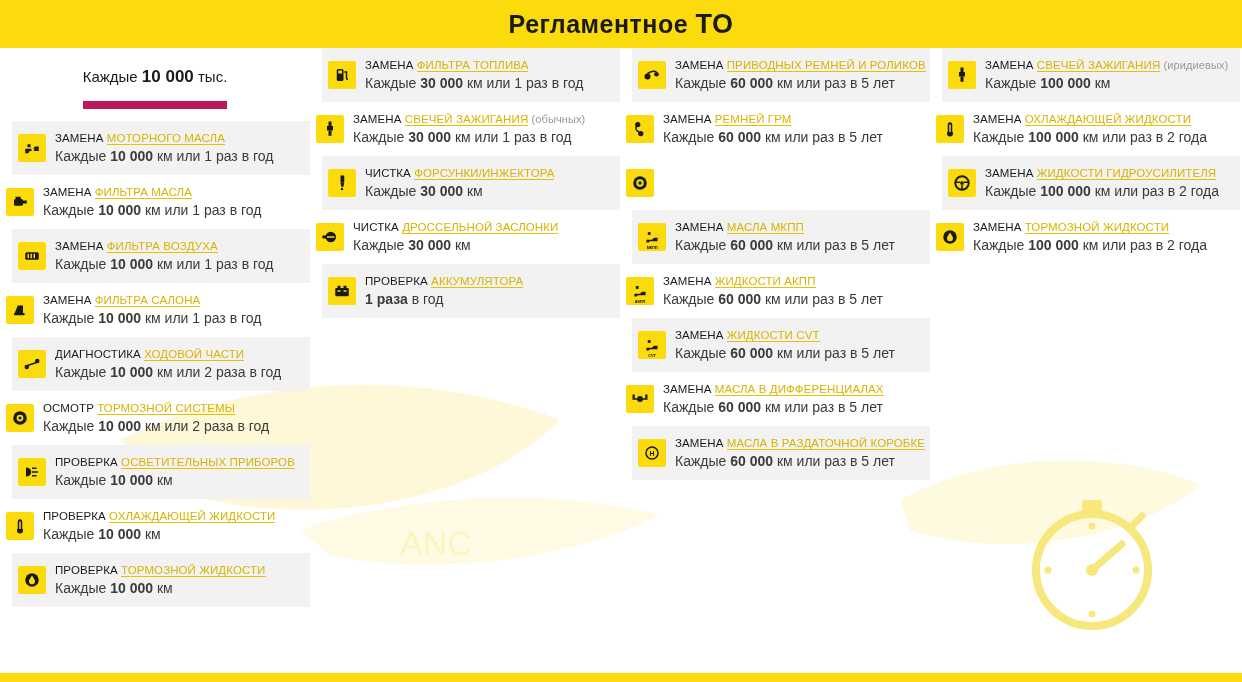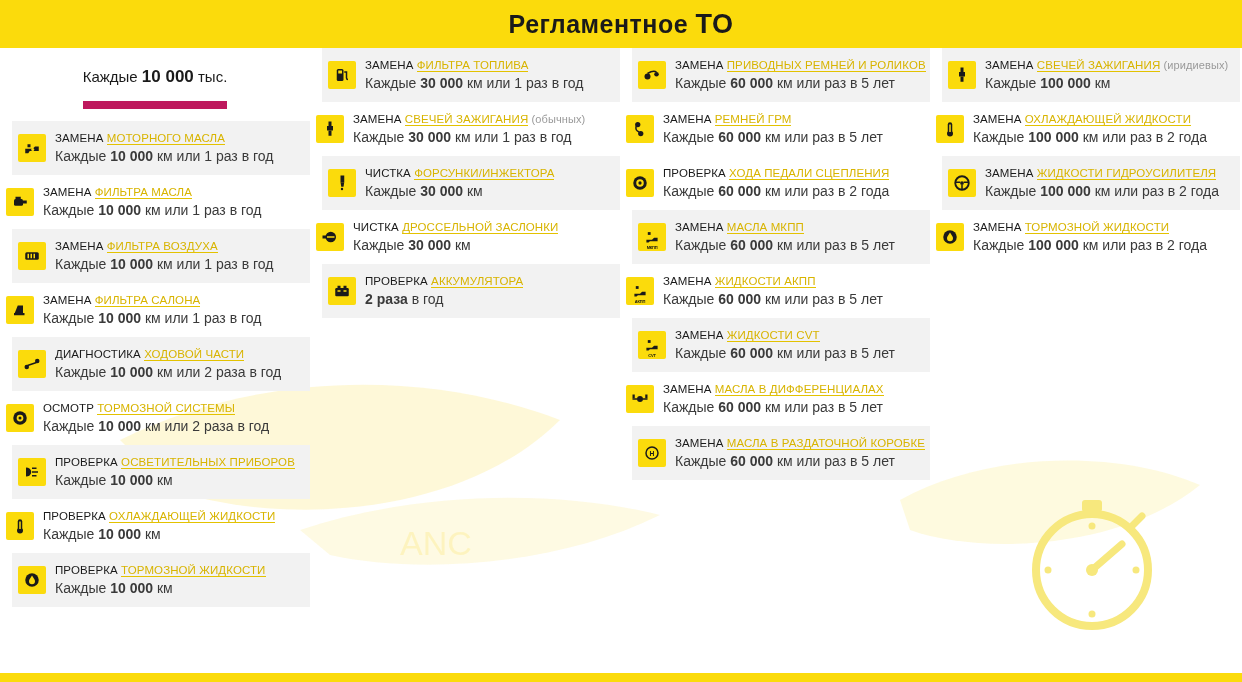--- a/index.html
+++ b/index.html
@@ -394,21 +394,21 @@
         <svg width="18" height="18" viewBox="0 0 24 24">
             <rect x="3" y="8" width="18" height="11" rx="1.5" fill="#1a1a1a"></rect>
             <rect x="6" y="5" width="4" height="3" fill="#1a1a1a"></rect>
             <rect x="14" y="5" width="4" height="3" fill="#1a1a1a"></rect>
             <rect x="6" y="11" width="4" height="2" fill="#fbdb0c"></rect>
             <rect x="14" y="11" width="4" height="2" fill="#fbdb0c"></rect>
           </svg>
       </span>
       <span class="row-texts">
         <span class="row-title"><span>ПРОВЕРКА </span><span class="hl">АККУМУЛЯТОРА</span></span>
-        <span class="row-sub"><span></span><b>2 раза</b><span> в год</span></span>
+        <span class="row-sub"><span></span><b>1 раза</b><span> в год</span></span>
       </span>
     </div>
   </div>
 
   <div class="column">
 
     <div class="row alt">
       <span class="icon-box">
         <svg width="18" height="18" viewBox="0 0 24 24">
             <circle cx="6" cy="14" r="4" fill="#1a1a1a"></circle>
@@ -437,24 +437,20 @@
     </div>
 
 
     <div class="row">
       <span class="icon-box">
         <svg width="18" height="18" viewBox="0 0 24 24">
             <circle cx="12" cy="12" r="9" fill="#1a1a1a"></circle>
             <circle cx="12" cy="12" r="5" fill="#fbdb0c"></circle>
             <circle cx="12" cy="12" r="2.2" fill="#1a1a1a"></circle>
           </svg>
-      </span>
-      <span class="row-texts">
-        <span class="row-title"><span>ПРОВЕРКА </span><span class="hl">ХОДА ПЕДАЛИ СЦЕПЛЕНИЯ</span></span>
-        <span class="row-sub"><span>Каждые </span><b>60 000</b><span> км или раз в 2 года</span></span>
       </span>
     </div>
 
     <div class="row alt">
       <span class="icon-box">
         <svg width="18" height="14" viewBox="0 0 24 20">
             <path d="M4 14 h8 l3 -3 h5 v5 H9 l-2 2 H4z" fill="#1a1a1a"></path>
             <rect x="6" y="3" width="4" height="4" fill="#1a1a1a"></rect>
           </svg>
         <span class="mini-label">МКПП</span>

